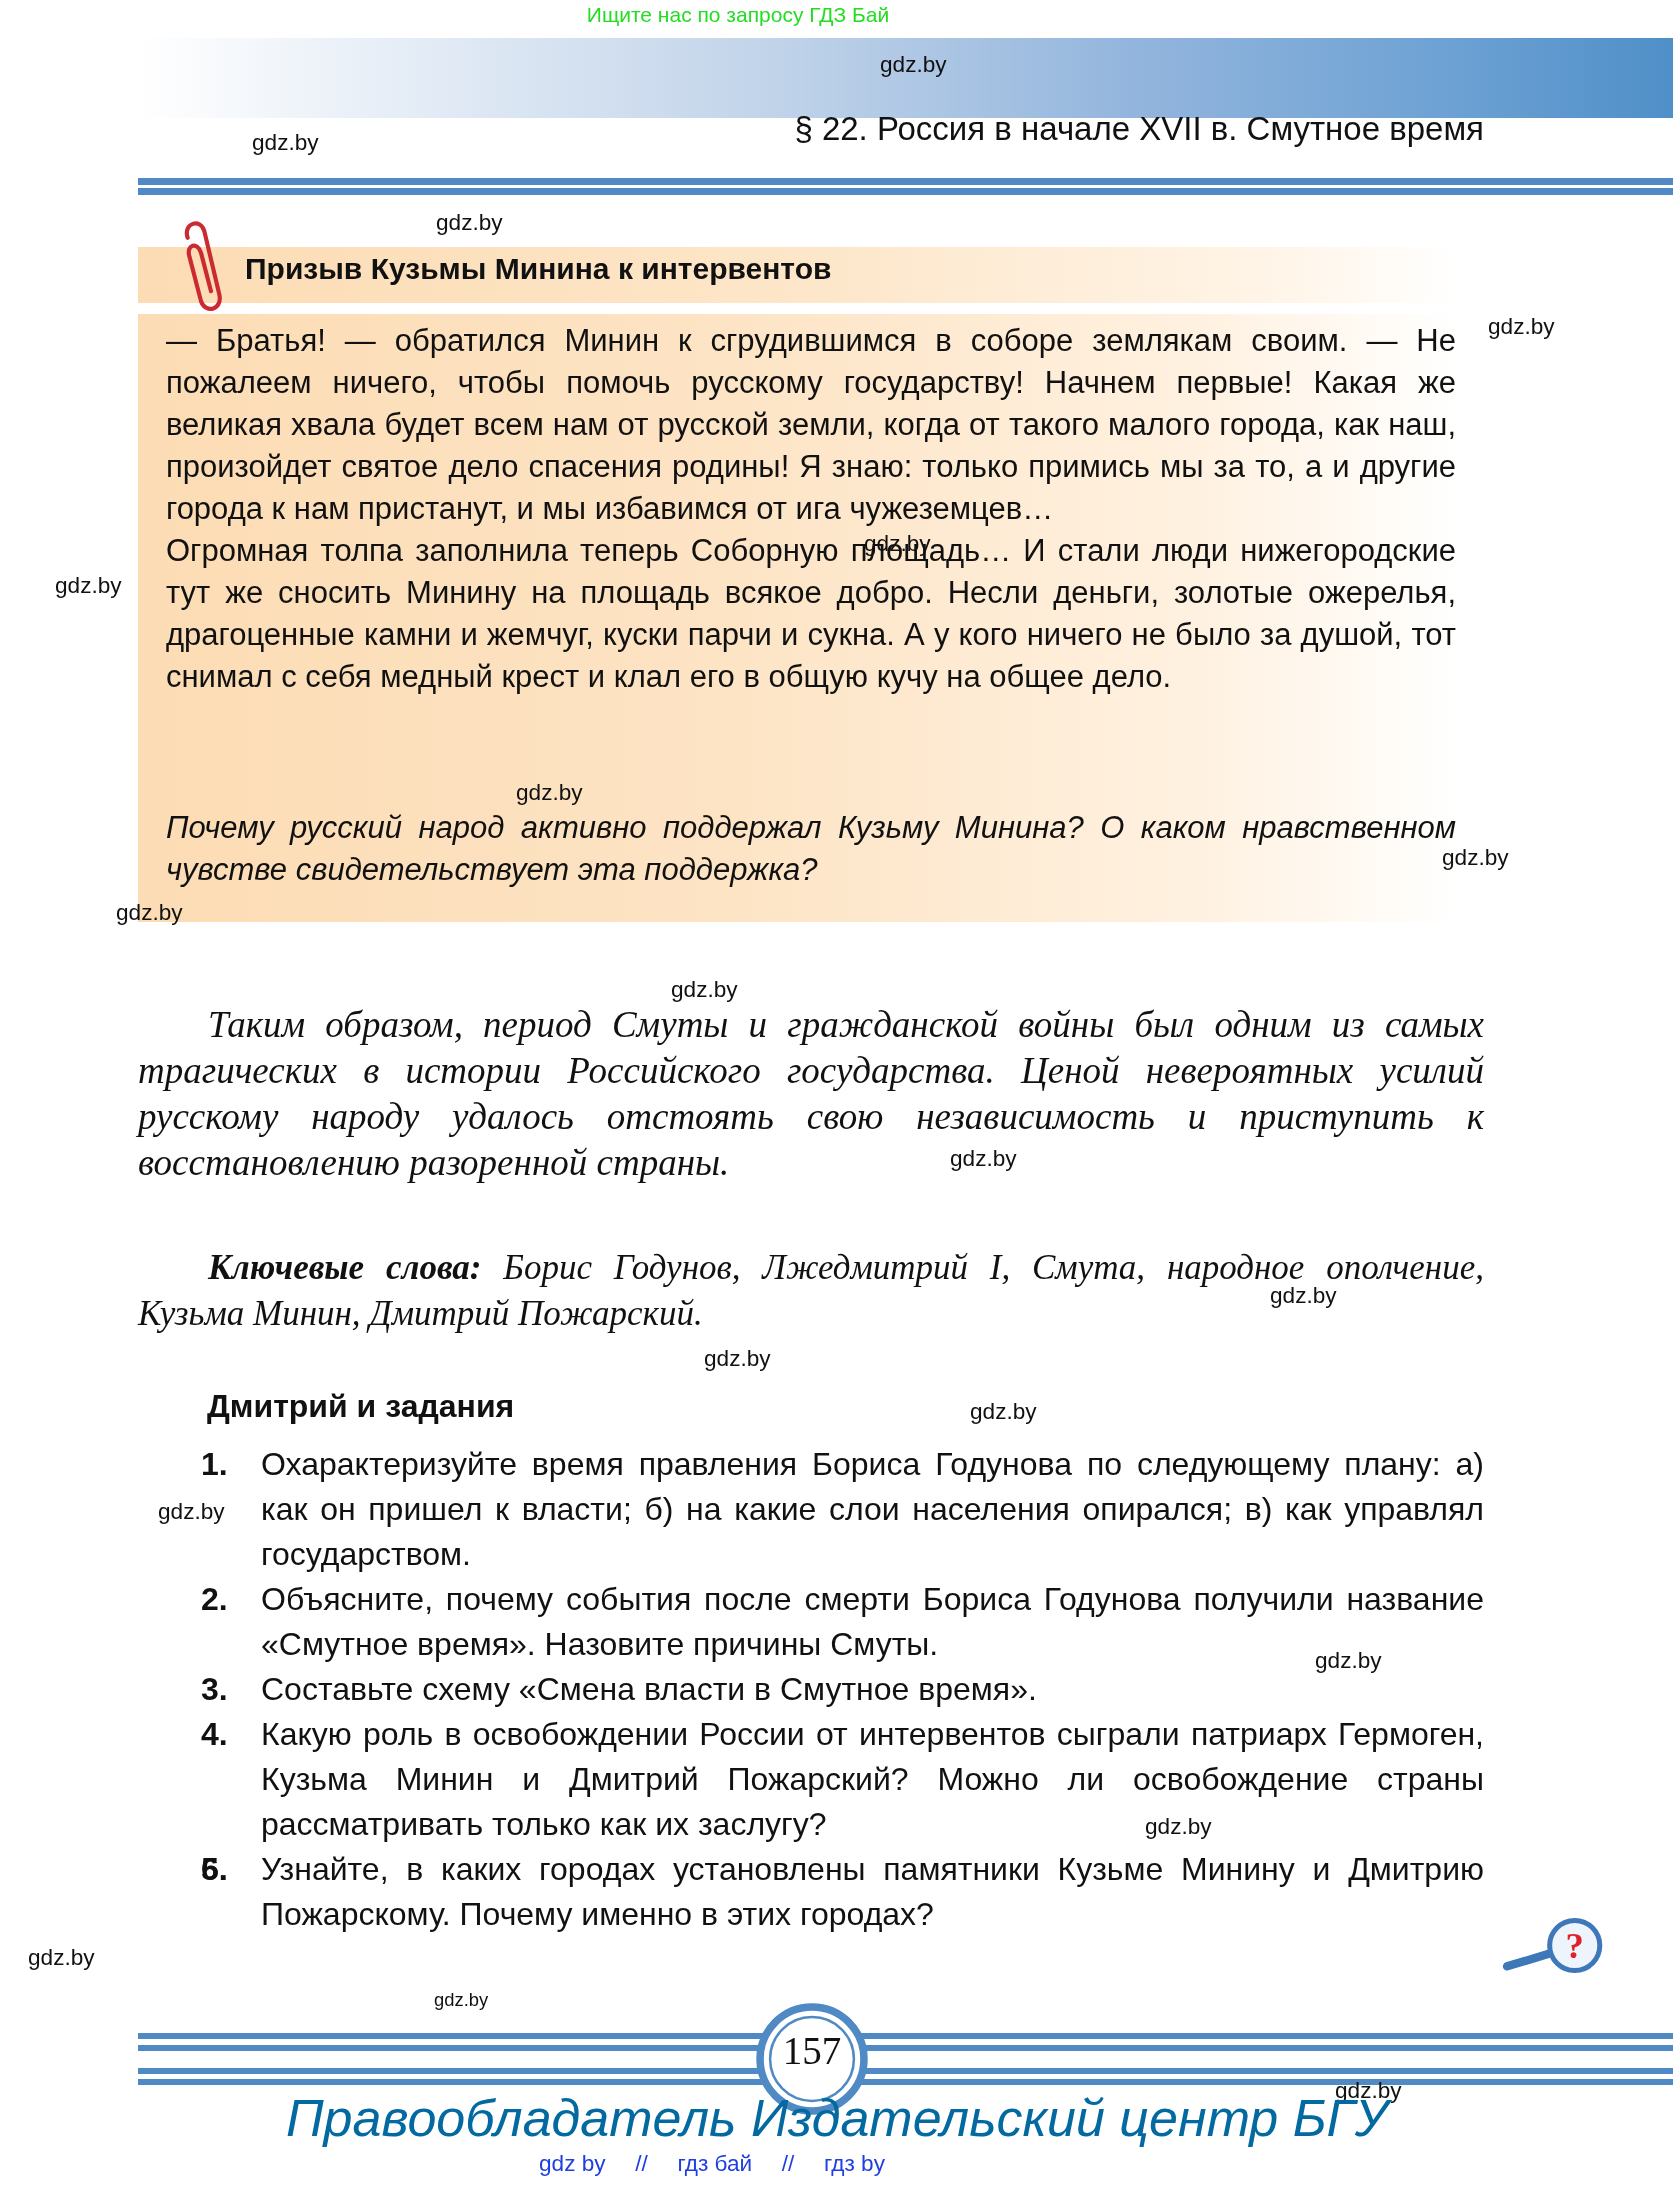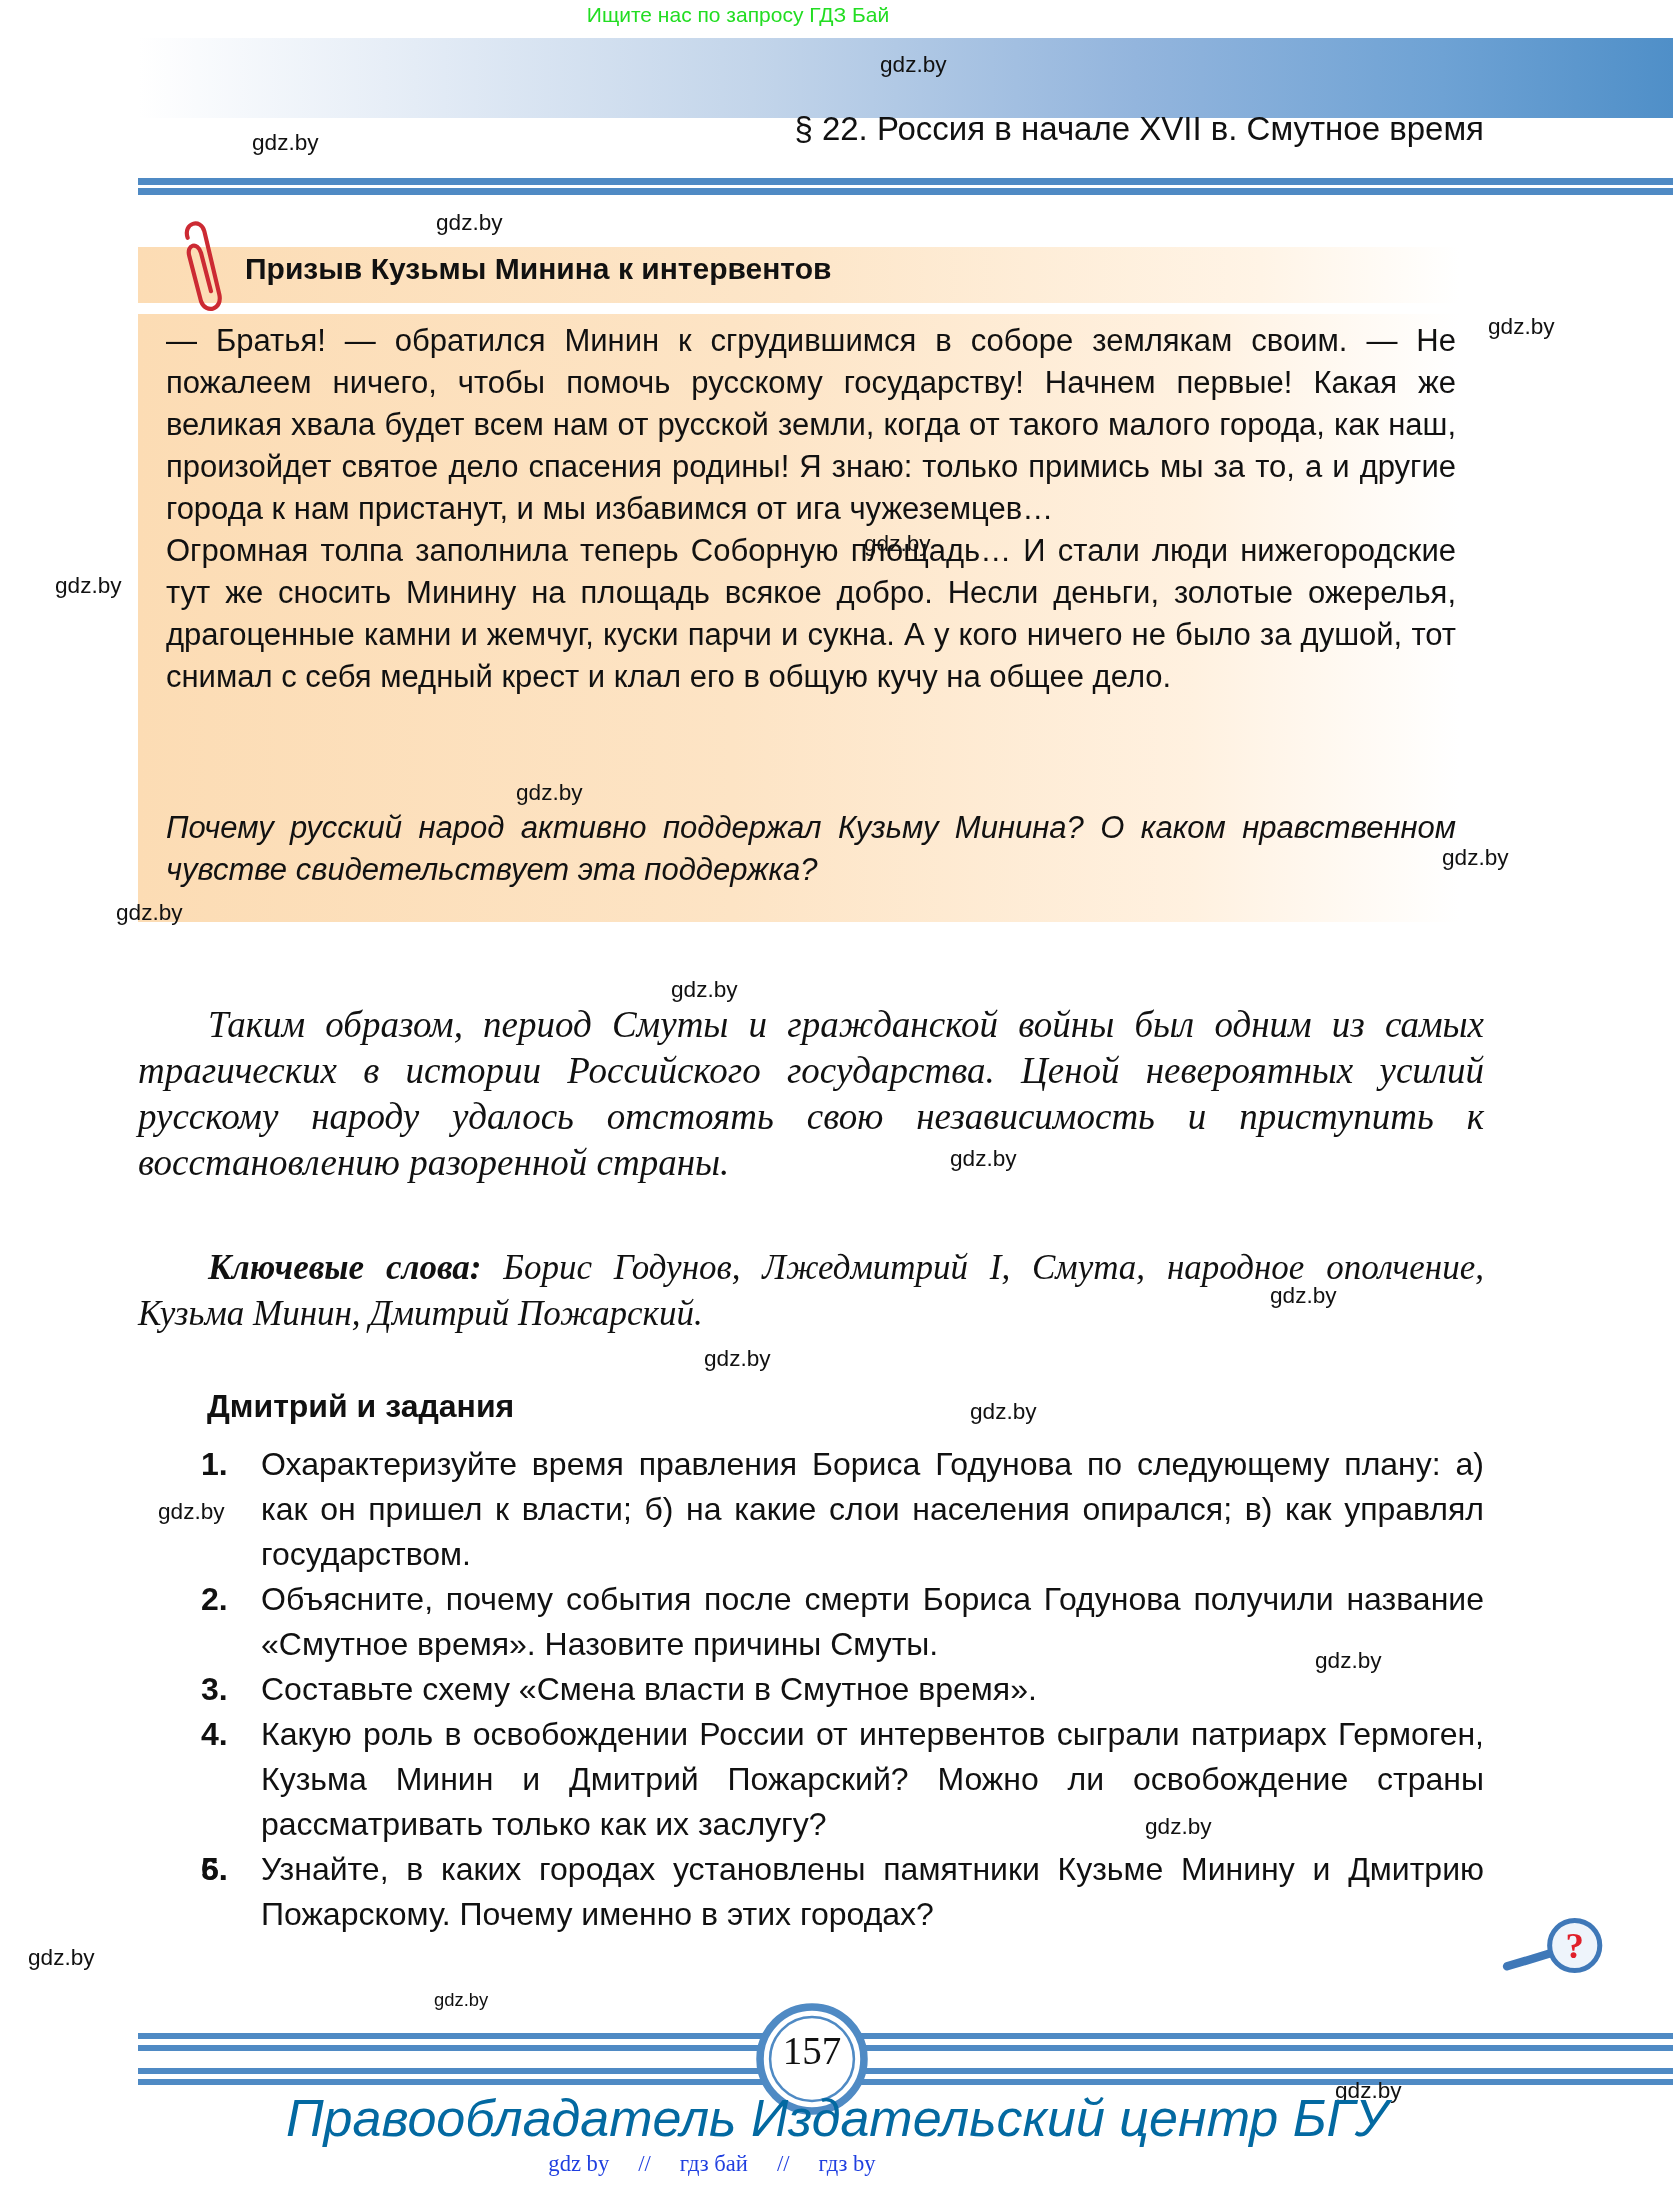--- a/index.html
+++ b/index.html
@@ -26,21 +26,21 @@
     font-size:35px; line-height:46px; text-align:justify; text-indent:70px; color:#111; }
   .keywords b { font-weight:bold; }
   .q-head { left:207px; top:1388px; font-size:32px; font-weight:bold; color:#111; }
   .q-list { left:201px; top:1442px; width:1283px; font-size:32px; line-height:45px; margin:0; padding:0; list-style:none; }
   .q-item { position:relative; padding-left:60px; text-align:justify; margin-bottom:0; }
   .q-num { position:absolute; left:0; top:0; font-weight:bold; }
   .magnifier { left:1497px; top:1916px; width:117px; height:84px; }
   .page-circle { left:755px; top:2002px; width:114px; height:114px; }
   .page-num { left:755px; top:2028px; width:114px; text-align:center; font-family:"Liberation Serif", serif; font-size:39px; color:#111; }
   .rights { left:0; width:1674px; top:2088px; text-align:center; font-size:52px; font-style:italic; color:#0369a1; }
-  .footer { left:0; width:1424px; top:2151px; text-align:center; font-size:22.6px; color:#1f3fe0;font-family:Liberation Serif, serif; }
+  .footer { left:0; width:1424px; top:2151px; text-align:center; font-size:22.6px; color:#1f3fe0; }
   .footer span { margin:0 11.7px; }
 </style>
 </head>
 <body>
 
 <div class="abs top-search">Ищите нас по запросу ГДЗ Бай</div>
 <div class="abs header-band"></div>
 <div class="abs wm" style="left:880px;top:52px;">gdz.by</div>
 
 <div class="abs wm" style="left:252px;top:130px;">gdz.by</div>

